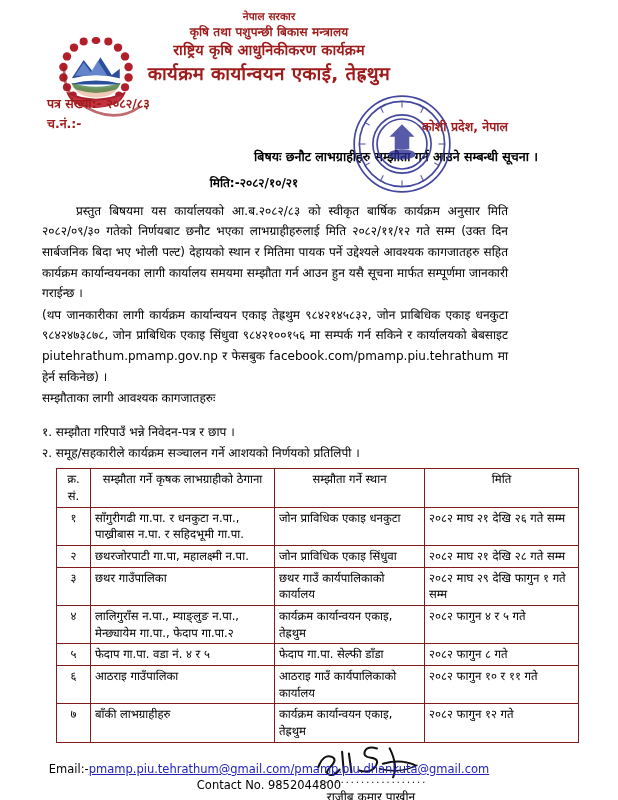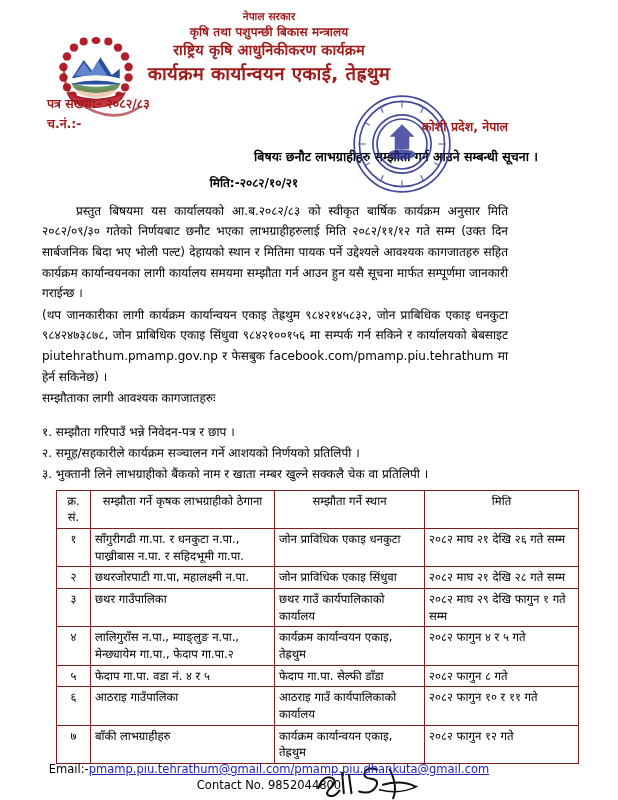--- a/index.html
+++ b/index.html
@@ -269,21 +269,20 @@
   <div class="subject">बिषयः छनौट लाभग्राहीहरु सम्झौता गर्न आउने सम्बन्धी सूचना ।</div>
   <div class="date-line">मिति:-२०८२/१०/२१</div>
 
   <div class="body-wrap">
     <p class="para indent">प्रस्तुत बिषयमा यस कार्यालयको आ.ब.२०८२/८३ को स्वीकृत बार्षिक कार्यक्रम अनुसार मिति २०८२/०९/३० गतेको निर्णयबाट छनौट भएका लाभग्राहीहरुलाई मिति २०८२/११/१२ गते सम्म (उक्त दिन सार्बजनिक बिदा भए भोली पल्ट) देहायको स्थान र मितिमा पायक पर्ने उद्देश्यले आवश्यक कागजातहरु सहित कार्यक्रम कार्यान्वयनका लागी कार्यालय समयमा सम्झौता गर्न आउन हुन यसै सूचना मार्फत सम्पूर्णमा जानकारी गराईन्छ ।</p>
     <p class="para para-tight">(थप जानकारीका लागी कार्यक्रम कार्यान्वयन एकाइ तेह्रथुम ९८४२१४५८३२, जोन प्राबिधिक एकाइ धनकुटा ९८४२४७३८७८, जोन प्राबिधिक एकाइ सिंधुवा ९८४२१००१५६ मा सम्पर्क गर्न सकिने र कार्यालयको बेबसाइट piutehrathum.pmamp.gov.np र फेसबुक facebook.com/pmamp.piu.tehrathum मा हेर्न सकिनेछ) ।</p>
     <div class="section-head">सम्झौताका लागी आवश्यक कागजातहरुः</div>
     <ul class="doc-list">
       <li>१. सम्झौता गरिपाउँ भन्ने निवेदन-पत्र र छाप ।</li>
       <li>२. समूह/सहकारीले कार्यक्रम सञ्चालन गर्ने आशयको निर्णयको प्रतिलिपी ।</li>
-      <li>३. भुक्तानी लिने लाभग्राहीको बैंकको नाम र खाता नम्बर खुल्ने सक्कलै चेक वा प्रतिलिपी ।</li>
     </ul>
   </div>
 
   <div class="table-wrap">
     <table class="sched">
       <colgroup>
         <col class="w-sn">
           <col class="w-addr">
           <col class="w-place">
           <col class="w-date">

